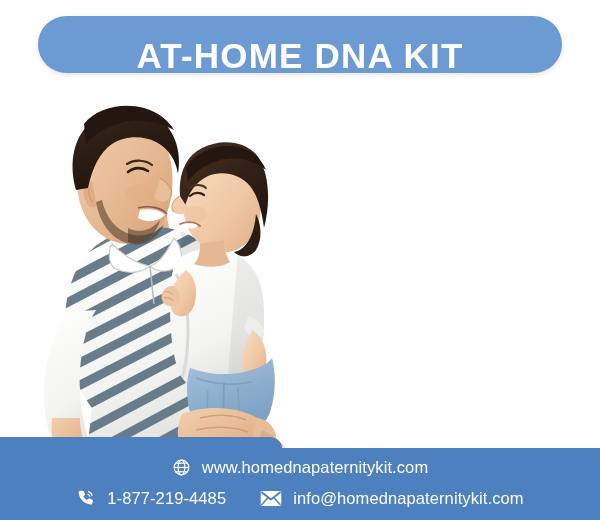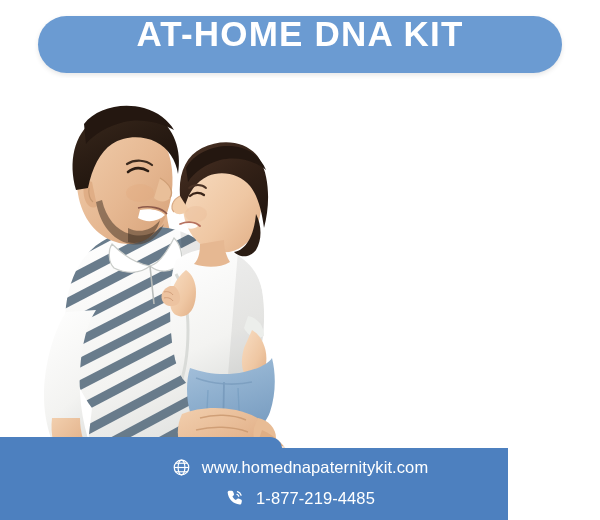--- a/index.html
+++ b/index.html
@@ -27,21 +27,21 @@
   
   .header-pill {
     position: absolute;
     left: 38px;
     top: 16px;
     width: 524px;
     height: 57px;
     background: #6b9bd2;
     border-radius: 29px;
     display: flex;
-    align-items: flex-start;
+    align-items: flex-end;
     justify-content: center;
     box-shadow: 0 2px 5px rgba(0,0,0,0.10);
   }
   .header-pill-text {
     color: #ffffff;
     font-size: 35px;
     font-weight: bold;
     letter-spacing: 1.2px;
     white-space: nowrap;
     line-height: 1;
@@ -85,21 +85,21 @@
     top: 437px;
     width: 282px;
     height: 20px;
     background: #4d80bf;
     border-top-right-radius: 12px;
   }
   .footer-bar {
     position: absolute;
     left: 0px;
     top: 448px;
-    width: 508px;
+    width: 600px;
     height: 72px;
     background: #4d80bf;
   }
   .footer-row {
     position: absolute;
     display: flex;
     align-items: center;
     color: #ffffff;
     white-space: nowrap;
   }
@@ -379,17 +379,27 @@
                      C19.5,19.3 18.6,20.0 17.6,19.9
                      C9.9,19.3 3.8,13.2 3.2,5.5
                      C3.1,4.5 3.8,3.6 4.8,3.4 Z" fill="#ffffff"></path>
             <path d="M15.0,4.4 C17.1,5.0 18.7,6.6 19.3,8.7" stroke="#ffffff" stroke-width="1.5" fill="none" stroke-linecap="round"></path>
             <path d="M14.4,7.6 C15.5,8.0 16.3,8.8 16.6,9.9" stroke="#ffffff" stroke-width="1.5" fill="none" stroke-linecap="round"></path>
           </svg>
         </span>
         <span class="contact-text">1-877-219-4485</span>
       </div>
 
+      <div class="contact-item">
+        <span class="contact-icon">
+          <svg width="22" height="17" viewBox="0 0 24 18" aria-hidden="true">
+            <rect x="0.8" y="0.8" width="22.4" height="16.4" rx="1.6" fill="#ffffff"></rect>
+            <path d="M1.6,2.0 L12,10.2 L22.4,2.0" fill="none" stroke="#4d80bf" stroke-width="2.1" stroke-linejoin="round"></path>
+            <path d="M1.6,16.2 L8.6,8.2 M22.4,16.2 L15.4,8.2" fill="none" stroke="#4d80bf" stroke-width="1.6"></path>
+          </svg>
+        </span>
+        <span class="contact-text">info@homednapaternitykit.com</span>
+      </div>
 
     </div>
   </div>
 
 </div>
 
 </body></html>

